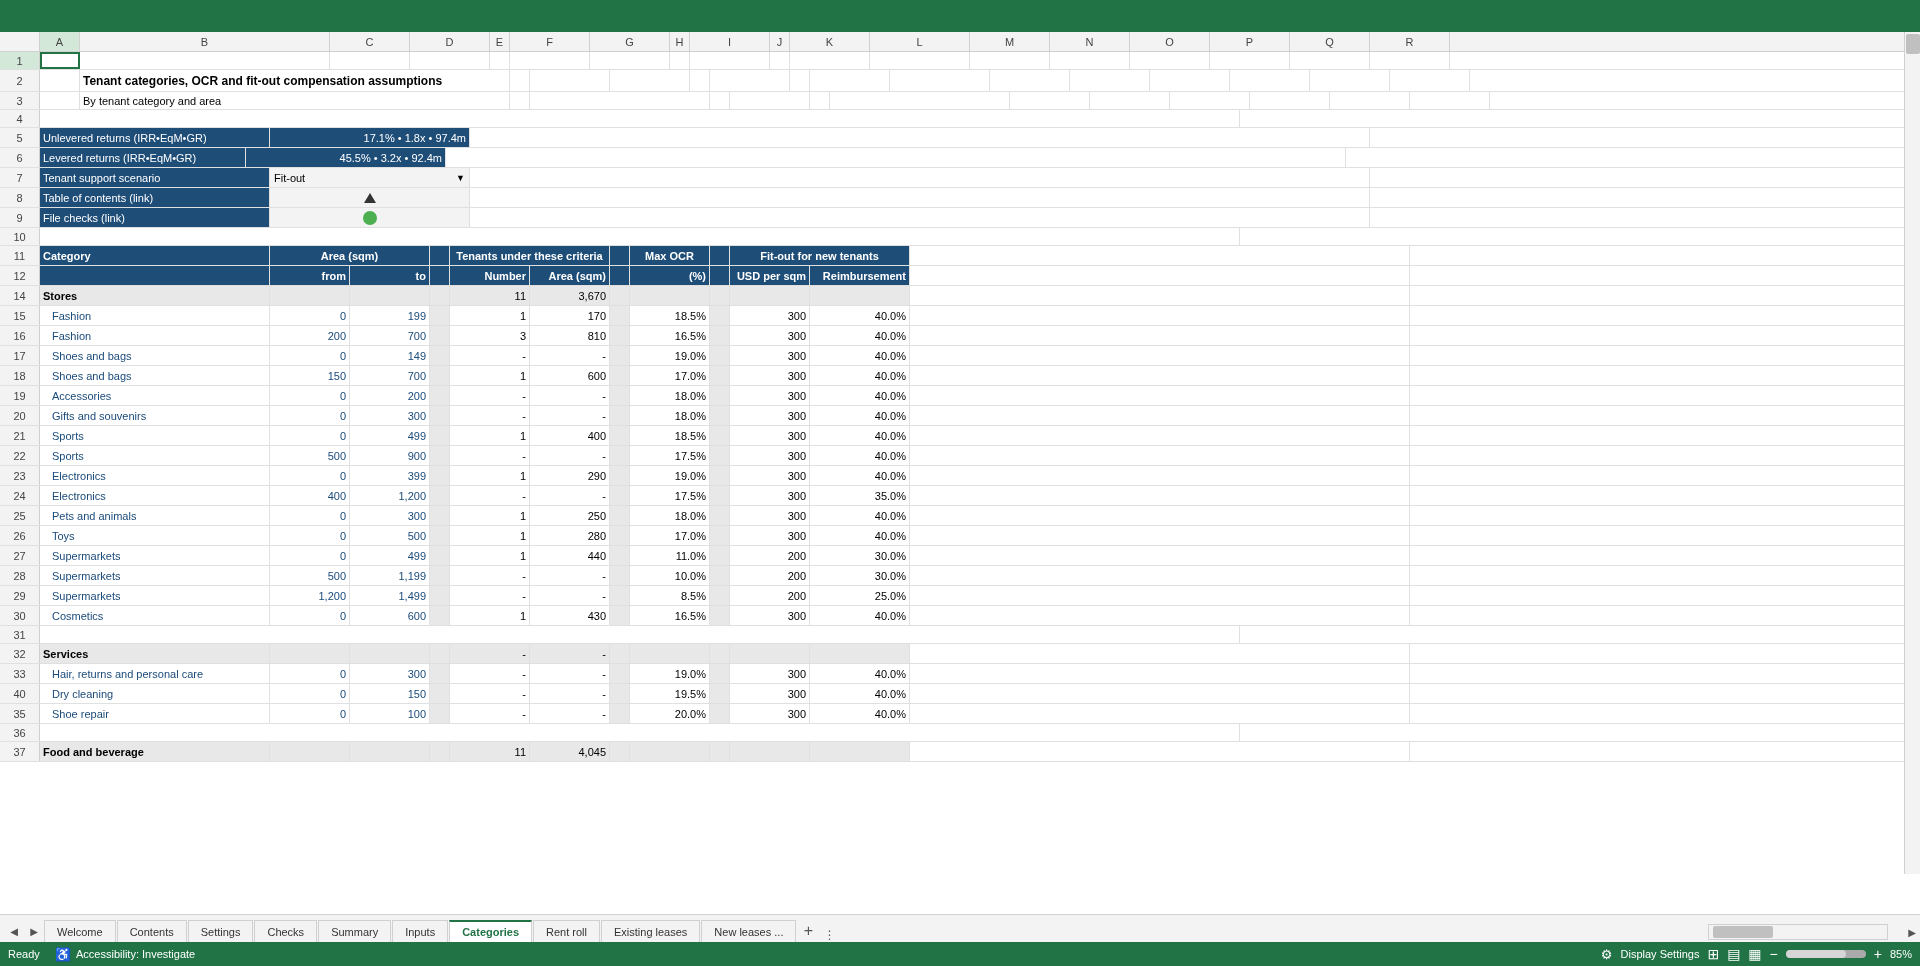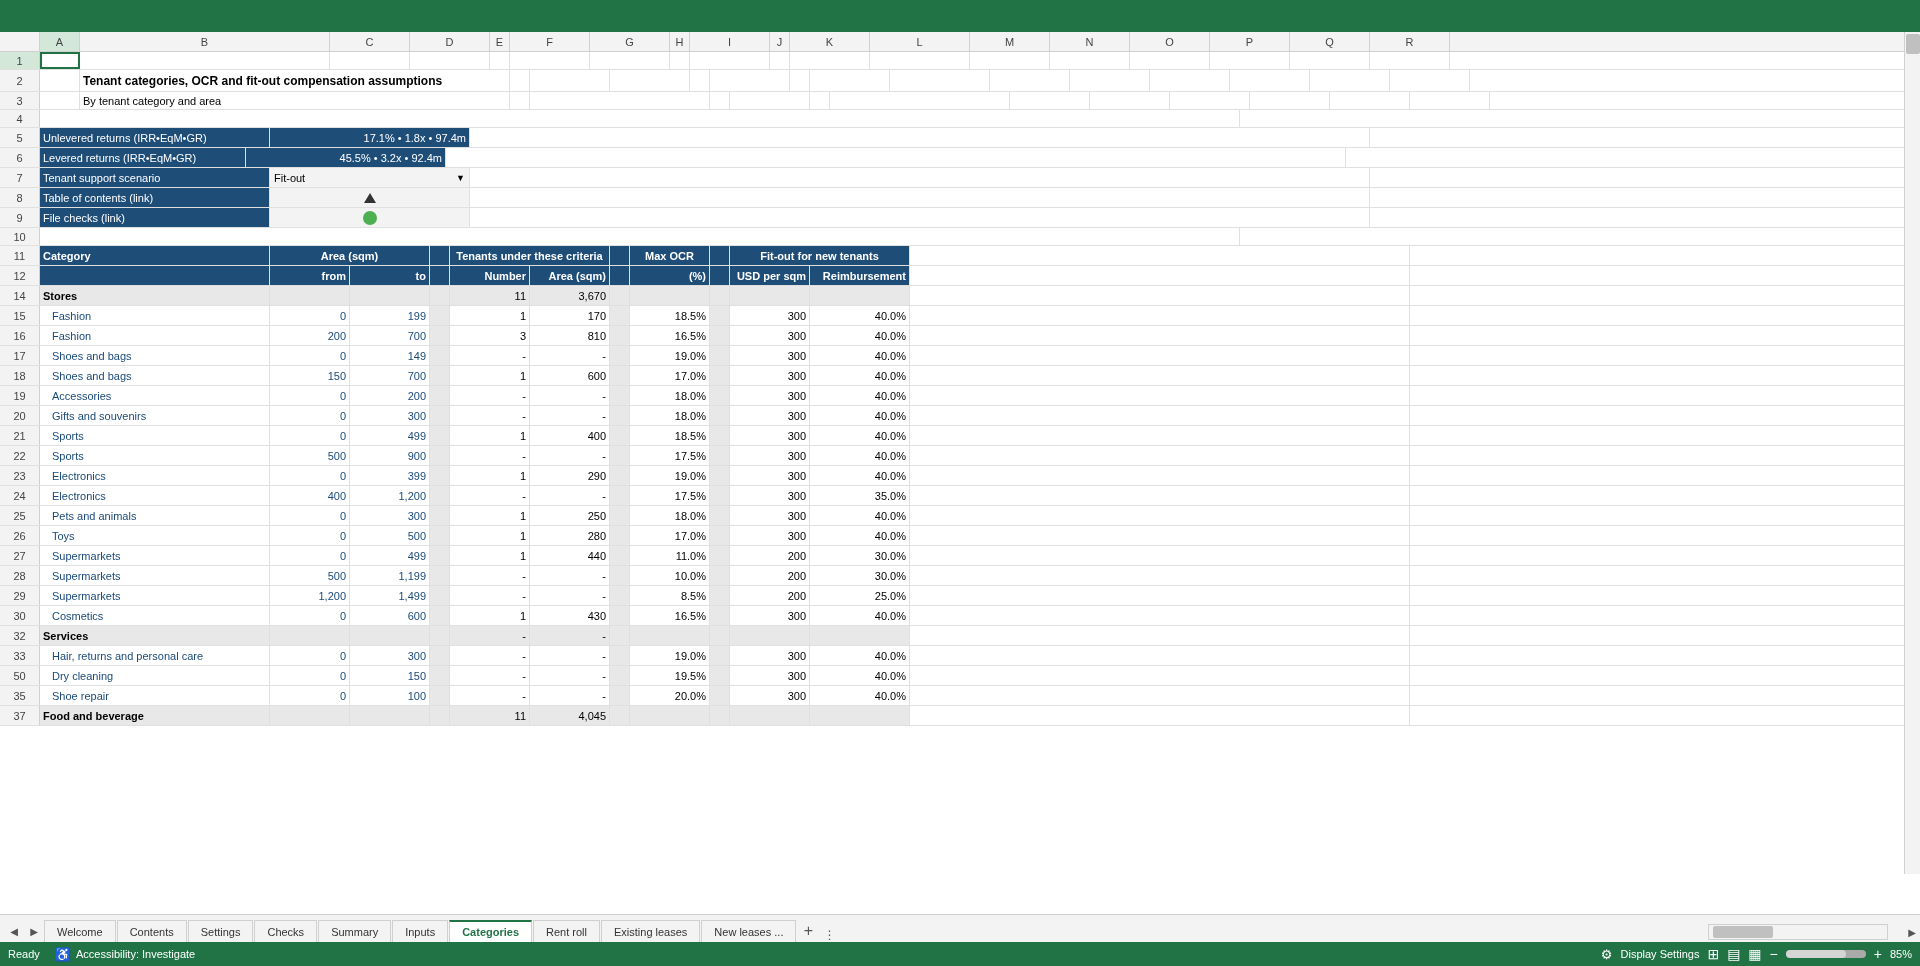--- a/index.html
+++ b/index.html
@@ -664,20 +664,24 @@
       <div class="cell right" style="width:80px;">430</div>
       <div class="cell" style="width:20px;background:#e8e8e8;"></div>
       <div class="cell right" style="width:80px;">16.5%</div>
       <div class="cell" style="width:20px;background:#e8e8e8;"></div>
       <div class="cell right" style="width:80px;">300</div>
       <div class="cell right" style="width:100px;">40.0%</div>
       <div class="cell" style="width:500px;"></div>
     </div>
         </div>
 
+      <div class="grid-row">
+        <div class="row-num">31</div>
+        <div class="cell" style="width:1200px;"></div>
+      </div>
 
       <div class="grid-row tall" style="height:20px;">
         <div class="row-num">32</div>
         <div class="cell bold gray-bg" style="width:230px;">Services</div>
         <div class="cell gray-bg" style="width:80px;"></div>
         <div class="cell gray-bg" style="width:80px;"></div>
         <div class="cell gray-bg" style="width:20px;"></div>
         <div class="cell gray-bg right" style="width:80px;">-</div>
         <div class="cell gray-bg right" style="width:80px;">-</div>
         <div class="cell gray-bg" style="width:20px;"></div>
@@ -698,21 +702,21 @@
       <div class="cell right" style="width:80px;">-</div>
       <div class="cell right" style="width:80px;">-</div>
       <div class="cell" style="width:20px;background:#e8e8e8;"></div>
       <div class="cell right" style="width:80px;">19.0%</div>
       <div class="cell" style="width:20px;background:#e8e8e8;"></div>
       <div class="cell right" style="width:80px;">300</div>
       <div class="cell right" style="width:100px;">40.0%</div>
       <div class="cell" style="width:500px;"></div>
     </div>
           <div class="grid-row tall" style="height: 20px;">
-      <div class="row-num">50</div>
+      <div class="row-num">40</div>
       <div class="cell" style="width:230px;padding-left:12px;color:#1a4a7a;">Dry cleaning</div>
       <div class="cell right" style="width:80px;color:#1a4a7a;">0</div>
       <div class="cell right" style="width:80px;color:#1a4a7a;">150</div>
       <div class="cell" style="width:20px;background:#e8e8e8;"></div>
       <div class="cell right" style="width:80px;">-</div>
       <div class="cell right" style="width:80px;">-</div>
       <div class="cell" style="width:20px;background:#e8e8e8;"></div>
       <div class="cell right" style="width:80px;">19.5%</div>
       <div class="cell" style="width:20px;background:#e8e8e8;"></div>
       <div class="cell right" style="width:80px;">300</div>
@@ -729,20 +733,24 @@
       <div class="cell right" style="width:80px;">-</div>
       <div class="cell" style="width:20px;background:#e8e8e8;"></div>
       <div class="cell right" style="width:80px;">20.0%</div>
       <div class="cell" style="width:20px;background:#e8e8e8;"></div>
       <div class="cell right" style="width:80px;">300</div>
       <div class="cell right" style="width:100px;">40.0%</div>
       <div class="cell" style="width:500px;"></div>
     </div>
         </div>
 
+      <div class="grid-row">
+        <div class="row-num">36</div>
+        <div class="cell" style="width:1200px;"></div>
+      </div>
 
       <div class="grid-row tall" style="height:20px;">
         <div class="row-num">37</div>
         <div class="cell bold gray-bg" style="width:230px;">Food and beverage</div>
         <div class="cell gray-bg" style="width:80px;"></div>
         <div class="cell gray-bg" style="width:80px;"></div>
         <div class="cell gray-bg" style="width:20px;"></div>
         <div class="cell gray-bg right" style="width:80px;">11</div>
         <div class="cell gray-bg right" style="width:80px;">4,045</div>
         <div class="cell gray-bg" style="width:20px;"></div>

